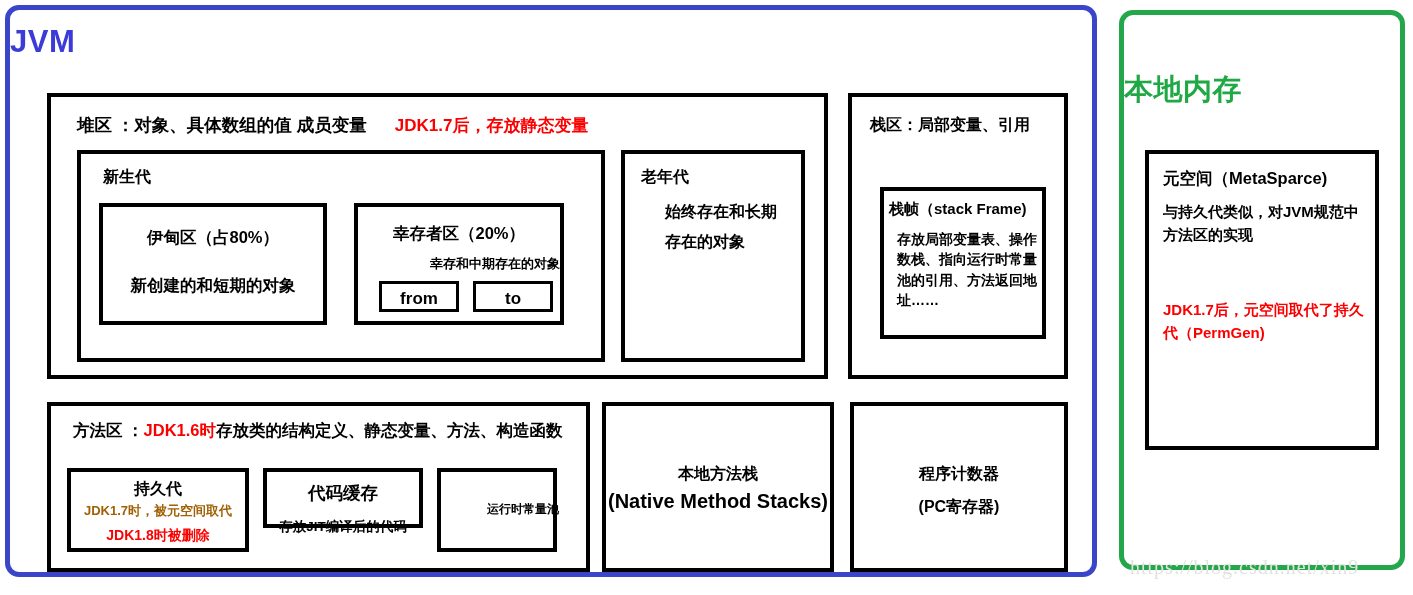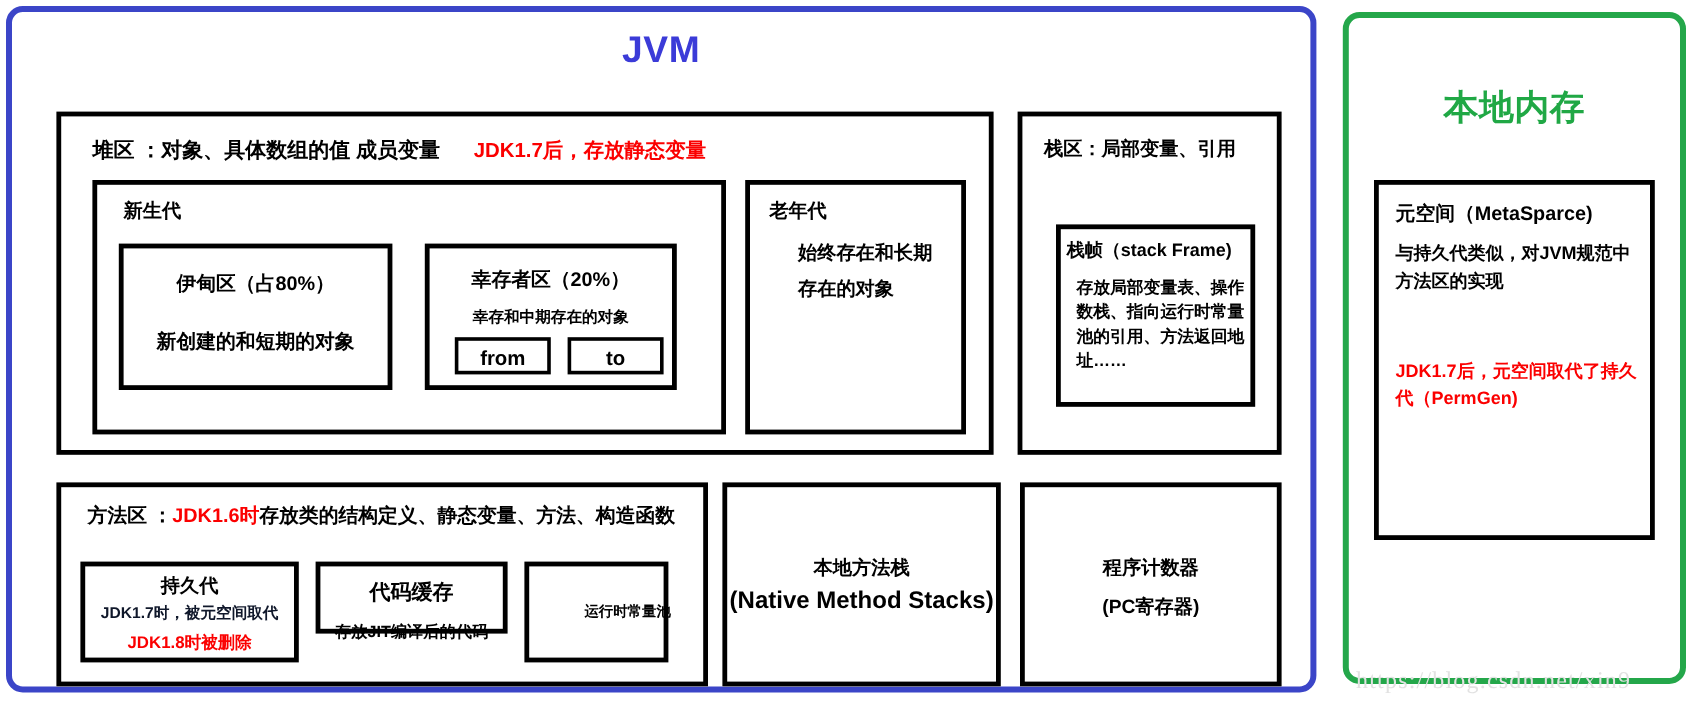--- a/index.html
+++ b/index.html
@@ -34,21 +34,20 @@
   #native-panel {
     left: 1119px; top: 10px;
     width: 286px;  height: 560px;
     border: 5px solid var(--nat-green, #24a74a);
   }
 
   
   .panel-title {
     position: absolute;
     width: 100%;
-    text-align: center;
     font-weight: bold;
     letter-spacing: 0.5px;
   }
   #jvm-title {
     top: 14px;
     font-size: 31px;
     color: #3b3bd8;
   }
   #native-title {
     top: 55px;
@@ -86,21 +85,21 @@
 
   #young-box     { left: 26px;  top: 53px;  width: 528px; height: 212px; }
   #young-label   { left: 22px;  top: 12px;  font-size: 16px; }
 
   #eden-box      { left: 18px;  top: 49px;  width: 228px; height: 122px; }
   #eden-title    { left: 0;     top: 20px;  font-size: 16.5px; }
   #eden-sub      { left: 0;     top: 68px;  font-size: 16.5px; }
 
   #surv-box      { left: 273px; top: 49px;  width: 210px; height: 122px; }
   #surv-title    { left: 0;     top: 16px;  font-size: 16.5px; }
-  #surv-sub      { left: 0;     top: 48px;  font-size: 13px; }
+  #surv-sub      { left: 0;     top: 48px;  font-size: 13px; text-align: right; }
   #from-box      { left: 21px;  top: 74px;  width: 80px;  height: 31px; }
   #to-box        { left: 115px; top: 74px;  width: 80px;  height: 31px; }
   .slotlabel     { top: 4px;    font-size: 17px; }
 
   #old-box       { left: 570px; top: 53px;  width: 184px; height: 212px; }
   #old-label     { left: 16px;  top: 12px;  font-size: 16px; }
   #old-l1        { left: 40px;  top: 47px;  font-size: 16px; }
   #old-l2        { left: 40px;  top: 77px;  font-size: 16px; }
 
   
@@ -204,21 +203,21 @@
       </div>
     </div>
 
     <div class="bx" id="method-box" style="border-color: rgb(0, 0, 0); padding-left: 16px;">
       <div class="txt" id="method-header">
         <span>方法区 ：</span><span class="red" style="color: rgb(251, 0, 0);">JDK1.6时</span><span>存放类的结构定义、静态变量、方法、构造函数</span>
       </div>
 
       <div class="bx" id="perm-box" style="border-color: rgb(0, 0, 0);">
         <div class="txt ctr" id="perm-title">持久代</div>
-        <div class="txt ctr red" id="perm-l1" style="color: #0f172a;">JDK1.7时，被元空间取代</div>
+        <div class="txt ctr red" id="perm-l1" style="color: #a16207;">JDK1.7时，被元空间取代</div>
         <div class="txt ctr red" id="perm-l2" style="color: rgb(251, 0, 0);">JDK1.8时被删除</div>
       </div>
 
       <div class="bx" id="codecache-box" style="border-color: rgb(0, 0, 0);">
         <div class="txt ctr" id="cc-title">代码缓存</div>
         <div class="txt ctr" id="cc-sub">存放JIT编译后的代码</div>
       </div>
 
       <div class="bx" id="runtimecp-box" style="border-color: rgb(0, 0, 0);">
         <div class="txt ctr" id="rcp-title">运行时常量池</div>

